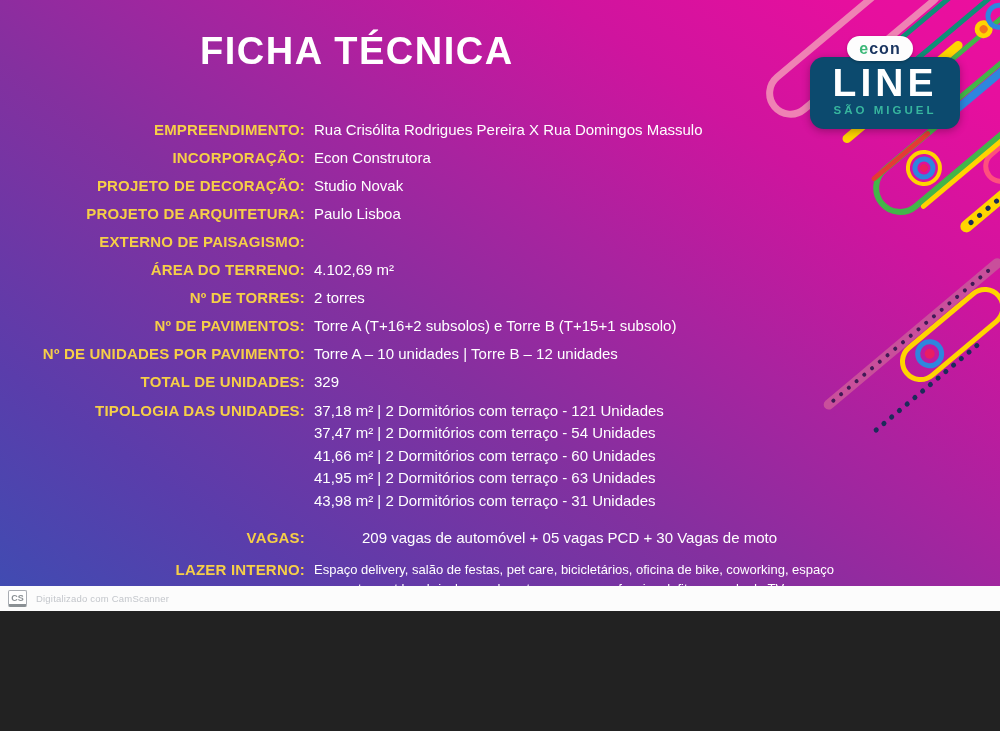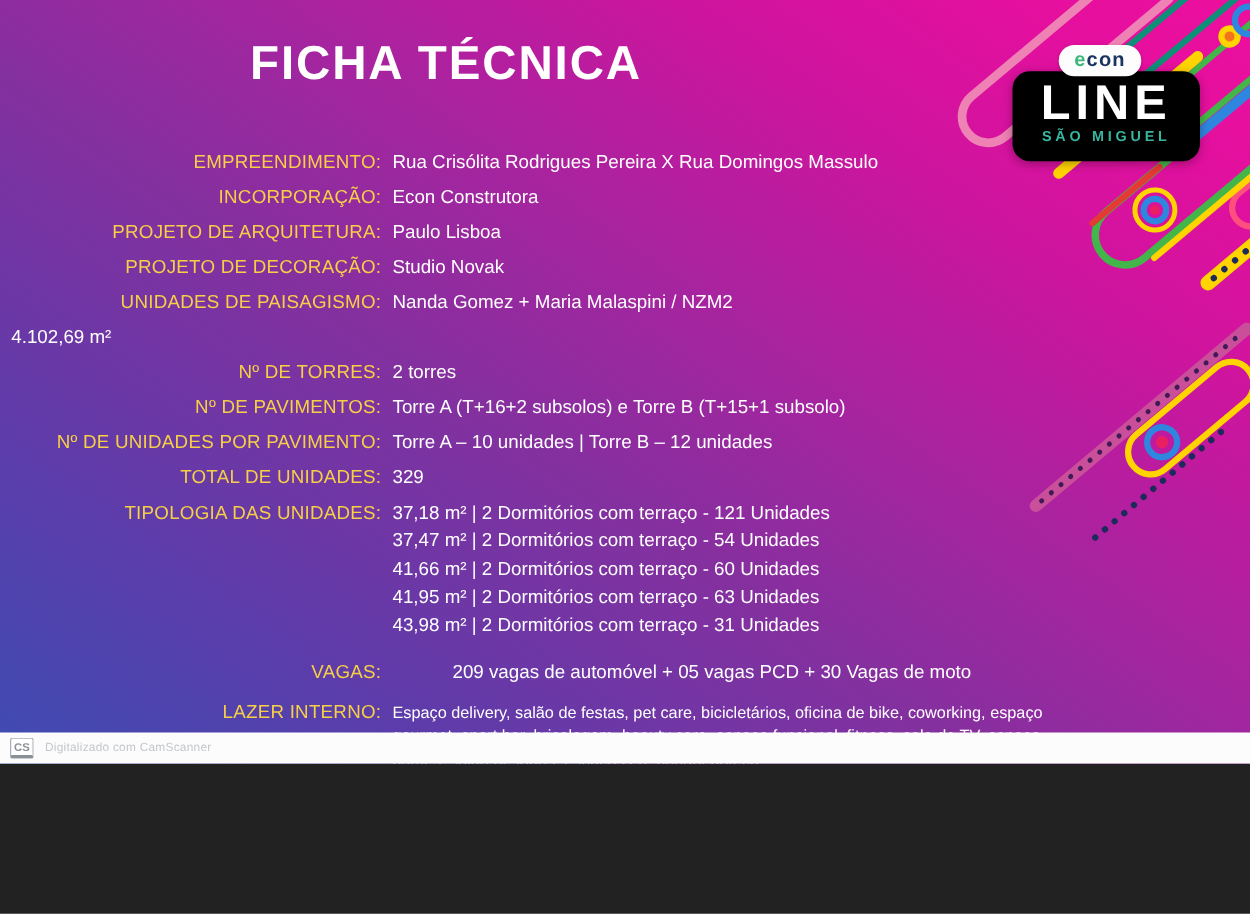--- a/index.html
+++ b/index.html
@@ -24,31 +24,31 @@
     position:absolute;left:37px;top:36px;width:66px;height:25px;
     background:#fdfdfd;border-radius:13px;z-index:3;
     display:flex;align-items:center;justify-content:center;
     font-size:16px;font-weight:bold;letter-spacing:1px;
     box-shadow:0 1px 3px rgba(0,0,0,.25);
   }
   .econ-e{color:#3cb878;}
   .econ-rest{color:#1a3560;}
   .line-badge{
     position:absolute;left:0;top:57px;width:150px;height:72px;
-    background:#000000;border-radius:14px;z-index:2;text-align:center;
+    background:#0c4a6e;border-radius:14px;z-index:2;text-align:center;
     box-shadow:0 2px 8px rgba(0,0,0,.3);
   }
   .line-text{margin-top:6px;font-size:39px;line-height:40px;font-weight:bold;color:#ffffff;letter-spacing:4px;}
   .line-sub{font-size:11.5px;font-weight:bold;color:#37b69e;letter-spacing:3px;margin-top:1px;}
   
   .content{position:absolute;left:0;top:116px;width:880px;z-index:2;}
   .row{display:flex;align-items:baseline;height:28px;line-height:28px;}
   .label{
     flex:none;width:305px;text-align:right;
-    color:#f6cf47;font-weight:normal;font-size:15px;letter-spacing:.2px;
+    color:#f6cf47;font-weight:bold;font-size:15px;letter-spacing:.2px;
   }
   .value{flex:1;padding-left:9px;color:#ffffff;font-size:15px;}
   .group{display:flex;align-items:flex-start;}
   .group .label{line-height:22px;}
   .group .values{flex:1;padding-left:9px;color:#ffffff;}
   .tipo{margin-top:4px;}
   .tipo-line{font-size:15px;line-height:22.4px;color:#ffffff;}
   .vagas{margin-top:12px;gap:48px;}
   .lazer{margin-top:8px;}
   .lazer .label{line-height:19.4px;}
@@ -124,32 +124,32 @@
   <div class="content">
     <div class="row">
       <div class="label">EMPREENDIMENTO:</div>
       <div class="value">Rua Crisólita Rodrigues Pereira X Rua Domingos Massulo</div>
     </div>
     <div class="row">
       <div class="label">INCORPORAÇÃO:</div>
       <div class="value">Econ Construtora</div>
     </div>
     <div class="row">
+      <div class="label">PROJETO DE DECORAÇÃO:</div>
+      <div class="value">Studio Novak</div>
+    </div>
+    <div class="row">
       <div class="label">PROJETO DE ARQUITETURA:</div>
       <div class="value">Paulo Lisboa</div>
     </div>
     <div class="row">
-      <div class="label">PROJETO DE DECORAÇÃO:</div>
-      <div class="value">Studio Novak</div>
+      <div class="label">EXTERNO DE PAISAGISMO:</div>
     </div>
     <div class="row">
-      <div class="label">UNIDADES DE PAISAGISMO:</div>
-      <div class="value">Nanda Gomez + Maria Malaspini / NZM2</div>
-    </div>
-    <div class="row">
+      <div class="label">ÁREA DO TERRENO:</div>
       <div class="value">4.102,69 m²</div>
     </div>
     <div class="row">
       <div class="label">Nº DE TORRES:</div>
       <div class="value">2 torres</div>
     </div>
     <div class="row">
       <div class="label">Nº DE PAVIMENTOS:</div>
       <div class="value">Torre A (T+16+2 subsolos) e Torre B (T+15+1 subsolo)</div>
     </div>

